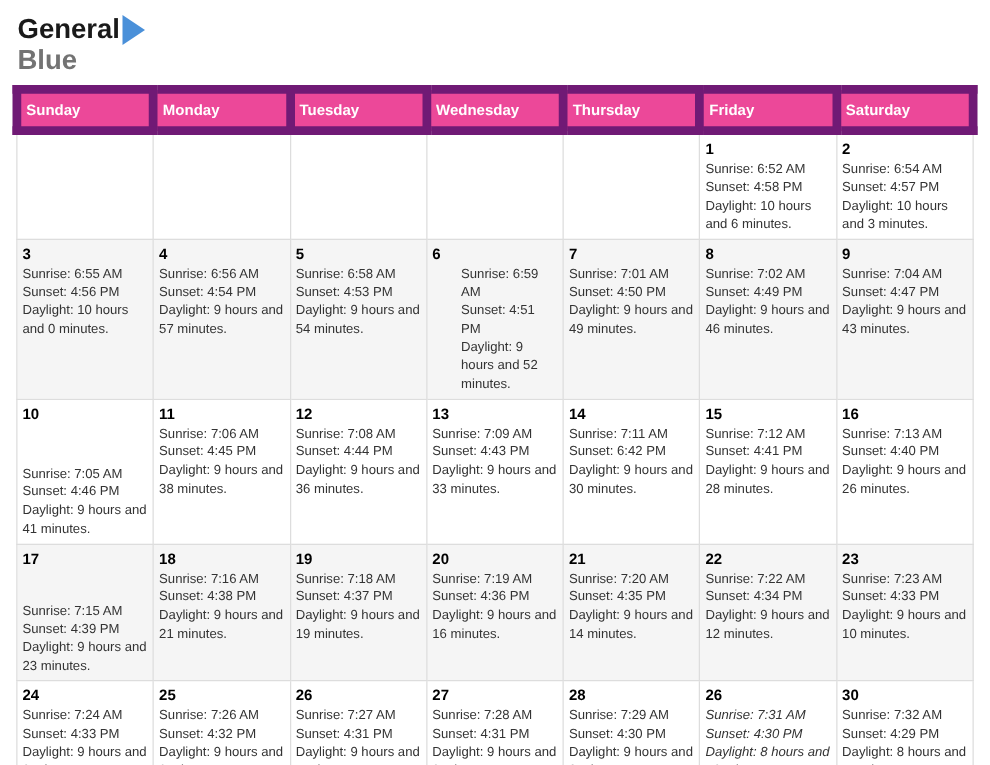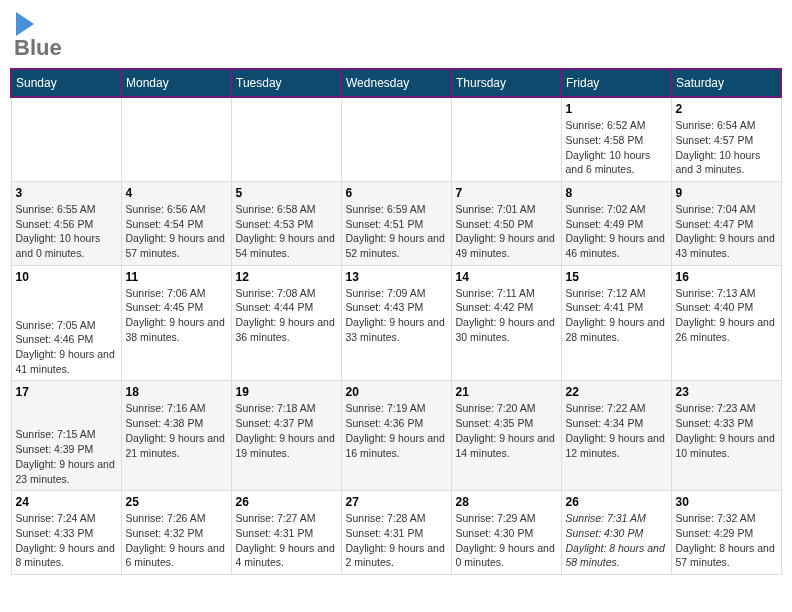--- a/index.html
+++ b/index.html
@@ -47,27 +47,27 @@
       font-size: 14px;
       color: #555;
       margin-top: 2px;
     }
     .calendar {
       width: 100%;
       border-collapse: collapse;
       font-size: 11px;
     }
     .calendar th {
-      background: #0c4a6e;
+      background: #ec4899;
       color: #fff;
       padding: 6px 4px;
       text-align: left;
       font-size: 12px;
-      font-weight: normal;
-      border: 2px solid #701a75;
+      font-weight: bold;
+      border: 7px solid #701a75;
     }
     .calendar td {
       border: 1px solid #ddd;
       vertical-align: top;
       padding: 4px;
       width: calc(100%/7);
       min-height: 80px;
       background: #fff;
     }
     .calendar tr:nth-child(even) td {
@@ -88,20 +88,21 @@
       background: #fff !important;
     }
   </style>
 </head>
 <body>
 
 <div class="header">
   <div class="logo">
     <div style="line-height:1.1">
       <div style="display:flex;align-items:center;">
+        <span class="logo-text"><span>General</span></span>
         <div class="logo-arrow"></div>
       </div>
       <div class="logo-text"><span class="blue">Blue</span></div>
     </div>
   </div>
   <div class="title-area">
     <div class="month-title"></div>
     <div class="location"></div>
   </div>
 </div>
@@ -152,21 +153,21 @@
 Daylight: 9 hours and 57 minutes.</div>
         </td>
         <td>
           <span class="day-num">5</span>
           <div class="day-info" style="white-space: pre-line;">Sunrise: 6:58 AM
 Sunset: 4:53 PM
 Daylight: 9 hours and 54 minutes.</div>
         </td>
         <td>
           <span class="day-num">6</span>
-          <div class="day-info" style="white-space: pre-line;">Sunrise: 6:59 AM
+          <div class="day-info" style="white-space: pre-line; margin-left: 23px;">Sunrise: 6:59 AM
 Sunset: 4:51 PM
 Daylight: 9 hours and 52 minutes.</div>
         </td>
         <td>
           <span class="day-num">7</span>
           <div class="day-info" style="white-space: pre-line;">Sunrise: 7:01 AM
 Sunset: 4:50 PM
 Daylight: 9 hours and 49 minutes.</div>
         </td>
         <td>
@@ -203,21 +204,21 @@
         </td>
         <td>
           <span class="day-num">13</span>
           <div class="day-info" style="white-space: pre-line;">Sunrise: 7:09 AM
 Sunset: 4:43 PM
 Daylight: 9 hours and 33 minutes.</div>
         </td>
         <td>
           <span class="day-num">14</span>
           <div class="day-info" style="white-space: pre-line;">Sunrise: 7:11 AM
-Sunset: 4:42 PM
+Sunset: 6:42 PM
 Daylight: 9 hours and 30 minutes.</div>
         </td>
         <td>
           <span class="day-num">15</span>
           <div class="day-info" style="white-space: pre-line;">Sunrise: 7:12 AM
 Sunset: 4:41 PM
 Daylight: 9 hours and 28 minutes.</div>
         </td>
         <td>
           <span class="day-num">16</span>

